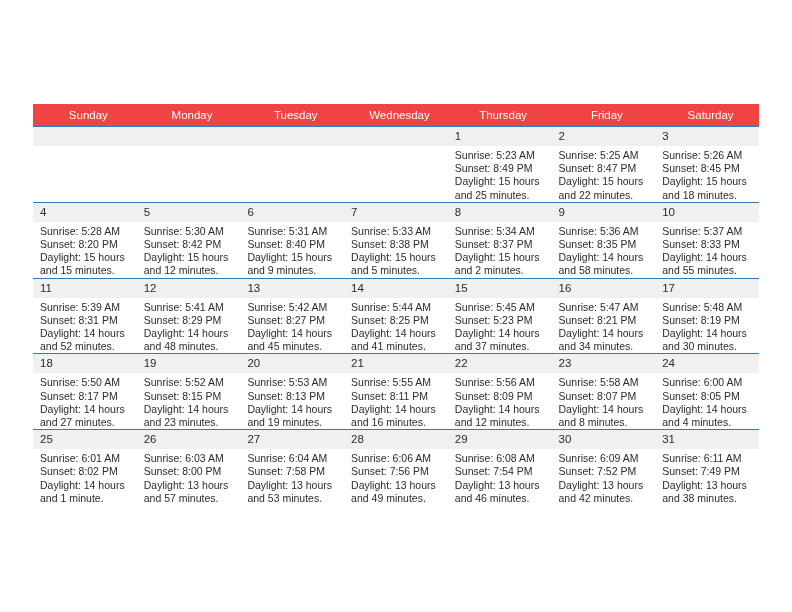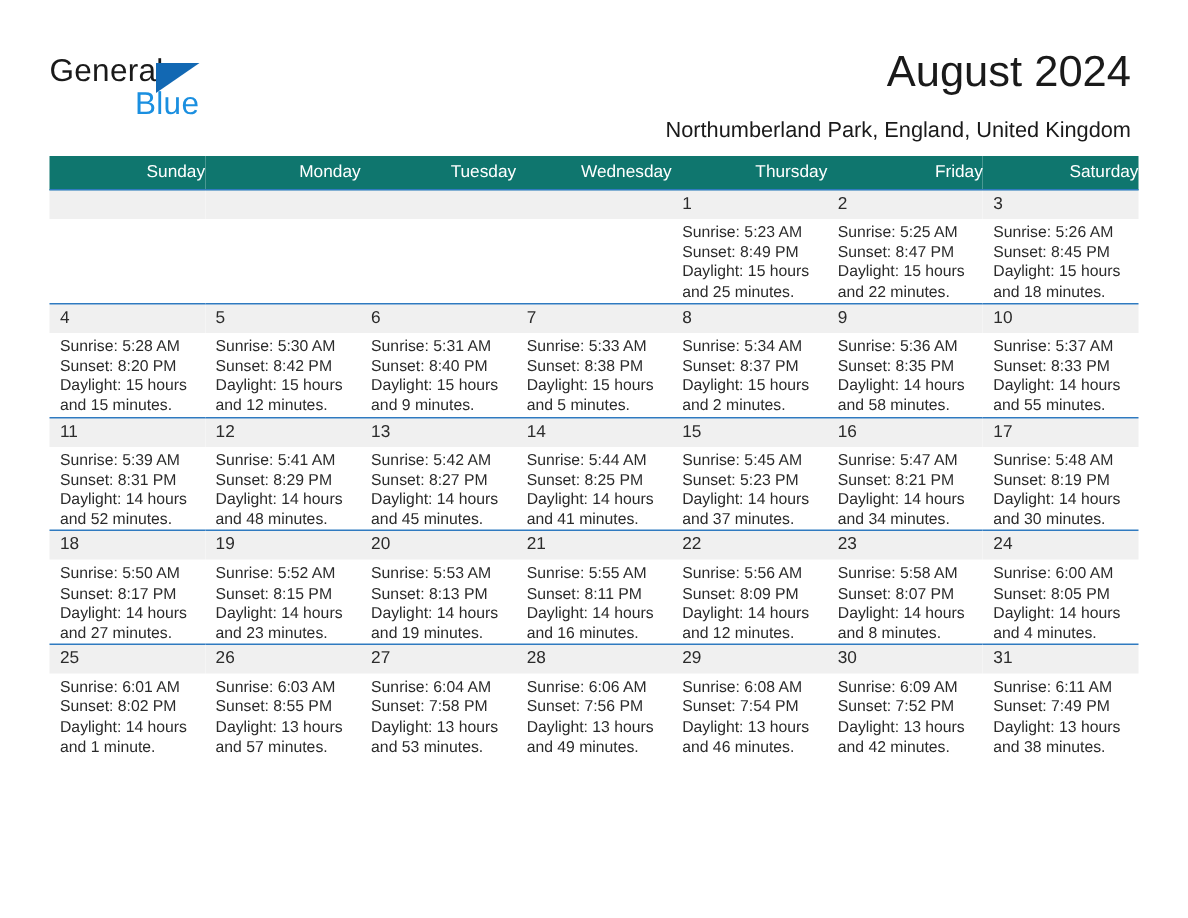--- a/index.html
+++ b/index.html
@@ -85,25 +85,25 @@
   
   .calendar {
     position: absolute;
     left: 33px;
     top: 104px;
     width: 726px;
     border-collapse: collapse;
     table-layout: fixed;
   }
   .calendar th {
-    background: #0f766e;
+    background: #ef4444;
     color: #ffffff;
     font-size: 11.5px;
     font-weight: normal;
-    text-align: right;
+    text-align: center;
     padding: 4px 0 5px 7px;
     height: 13px;
     border: none;
   }
   .calendar td {
     vertical-align: top;
     padding: 0;
     border: none;
     height: 73px;
     border-top: 1px solid #2f7ac0;
@@ -135,31 +135,20 @@
   }
   .cellbody div {
     white-space: nowrap;
   }
 </style>
 </head>
 <body>
 
 <div class="page">
 
-  <div class="header">
-
-    <div class="brand">
-      <span class="brand-general">General</span>
-      <span class="brand-triangle"></span>
-      <span class="brand-blue">Blue</span>
-    </div>
-
-    <div class="title">August 2024</div>
-    <div class="subtitle">Northumberland Park, England, United Kingdom</div>
-  </div>
 
   <table class="calendar">
     <thead>
       <tr>
         <th>Sunday</th>
         <th>Monday</th>
         <th>Tuesday</th>
         <th>Wednesday</th>
         <th>Thursday</th>
         <th>Friday</th>
@@ -410,21 +399,21 @@
               <div>Sunrise: 6:01 AM</div>
               <div>Sunset: 8:02 PM</div>
               <div>Daylight: 14 hours</div>
               <div>and 1 minute.</div>
             </div>
           </td>
           <td>
             <span class="daynum">26</span>
             <div class="cellbody">
               <div>Sunrise: 6:03 AM</div>
-              <div>Sunset: 8:55 PM</div>
+              <div>Sunset: 8:00 PM</div>
               <div>Daylight: 13 hours</div>
               <div>and 57 minutes.</div>
             </div>
           </td>
           <td>
             <span class="daynum">27</span>
             <div class="cellbody">
               <div>Sunrise: 6:04 AM</div>
               <div>Sunset: 7:58 PM</div>
               <div>Daylight: 13 hours</div>

